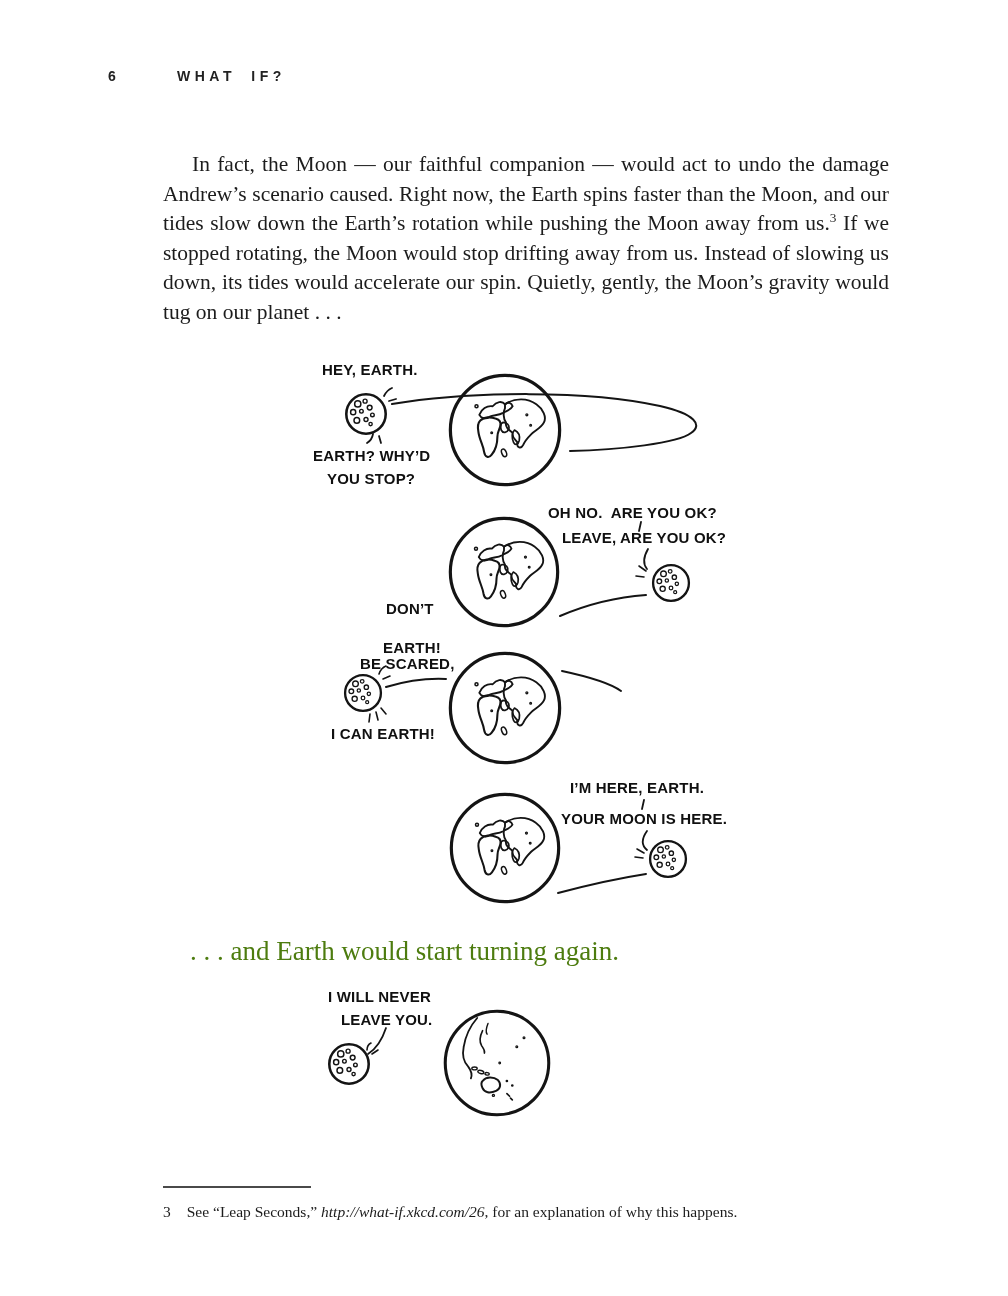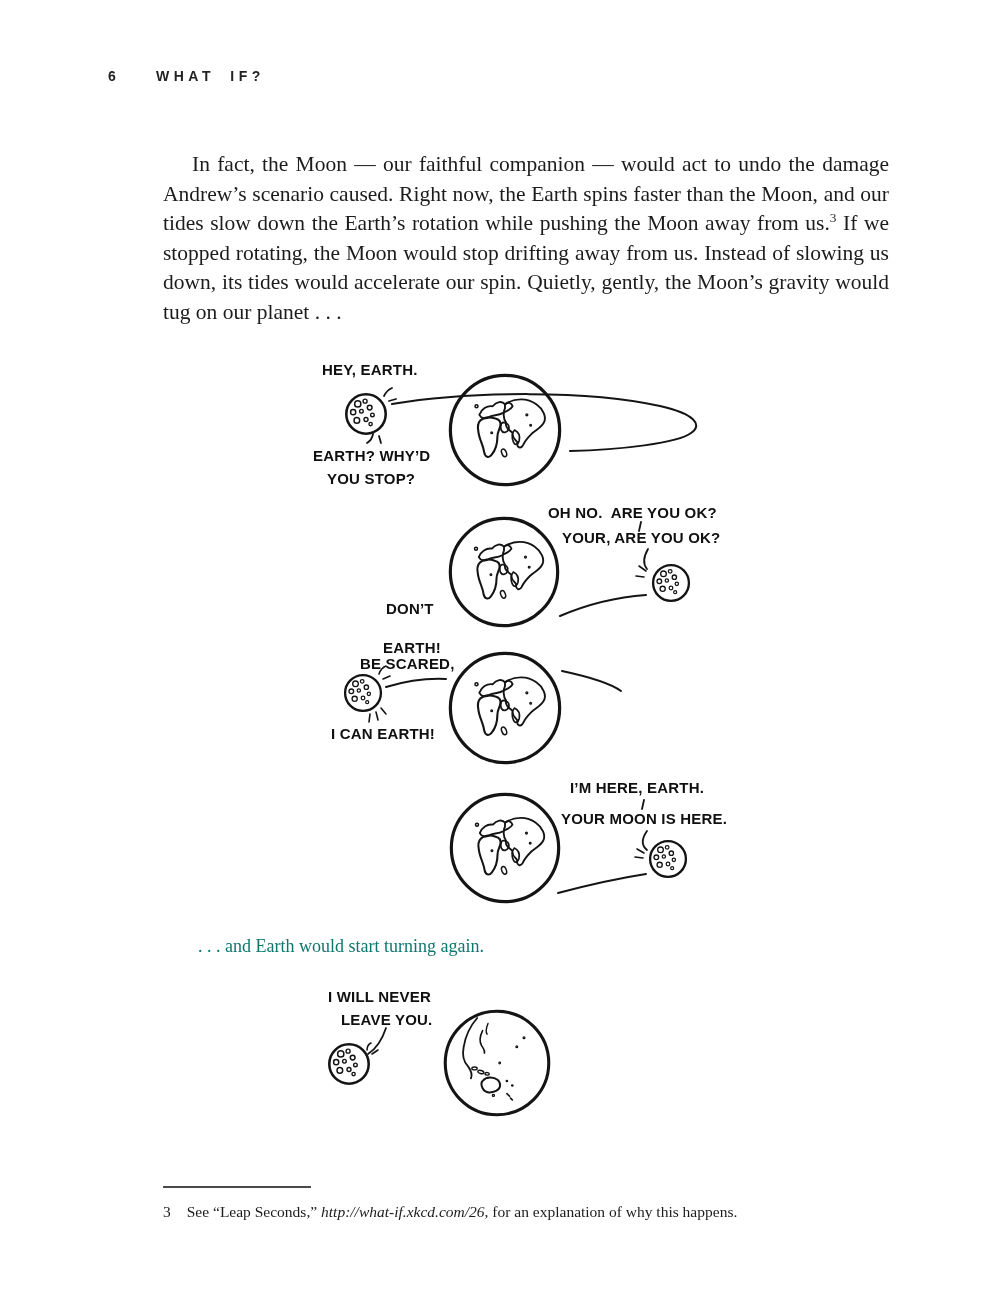--- a/index.html
+++ b/index.html
@@ -1,26 +1,26 @@
 <!DOCTYPE html>
 <html><head>
 <meta charset="utf-8">
 <style>
   html,body{margin:0;padding:0;background:#e9e9e9;}
   .page{position:relative;width:1008px;height:1296px;background:#ffffff;margin:0 auto;
         font-family:"Liberation Serif", serif;color:#1b1b1b;overflow:hidden;}
   .runhead{position:absolute;top:68px;font-family:"Liberation Sans",sans-serif;
            font-size:14px;font-weight:600;letter-spacing:4.5px;word-spacing:7px;color:#222;}
   .pagenum{left:108px;}
-  .runtitle{left:156px;}
+  .runtitle{left:177px;}
   .bodycopy{position:absolute;left:163px;top:150px;width:726px;
             font-size:21.5px;line-height:29.6px;text-align:justify;color:#1c1c1c;font-family:Liberation Serif, serif;}
   .bodycopy .indent{display:inline-block;width:29px;}
   sup.fnref{font-size:62%;vertical-align:super;line-height:0;}
-  .transition{position:absolute;left:198px;top:936px;font-size:18px;color:#0f766e;}
+  .transition{position:absolute;left:190px;top:936px;font-size:27px;color:#4d7c0f;}
   .comic-text{position:absolute;font-family:Liberation Sans, sans-serif;font-weight:600;
               font-size:15px;letter-spacing:0.2px;color:#101010;white-space:pre;}
   .panel-svg{position:absolute;}
   .fnrule{position:absolute;left:163px;top:1186px;width:148px;height:2px;background:#4a4a4a;}
   .footnote{position:absolute;left:163px;top:1203px;width:740px;font-size:15.5px;color:#1c1c1c;}
   .footnote .fnmark{margin-right:16px;}
   .footnote i{font-style:italic;}
   svg .ink{stroke:#141414;fill:none;stroke-linecap:round;stroke-linejoin:round;}
 </style>
 </head>
@@ -97,21 +97,21 @@
   <div class="comic-text" style="left:313px;top:447px">EARTH? WHY’D</div>
   <div class="comic-text" style="left:327px;top:470px">YOU STOP?</div>
   <svg class="panel-svg" style="left:300px;top:355px" width="420" height="150" viewBox="300 355 420 150">
     <path class="ink" stroke-width="2" d="M392,404 C470,391 590,390 660,406 C695,414 703,425 691,433 C678,443 620,450 570,451"></path>
     <use href="#earth-ae" x="448" y="373" width="114" height="114"></use>
     <use href="#moon-sym" x="344" y="392" width="44" height="44"></use>
     <path class="ink" stroke-width="1.8" d="M384,396 q3,-6 8,-8 M389,401 l7,-2 M373,434 q-1,6 -6,9 M379,436 l2,7"></path>
   </svg>
 
   <div class="comic-text" style="left:548px;top:504px">OH NO.  ARE YOU OK?</div>
-  <div class="comic-text" style="left:562px;top:529px">YOUR, ARE YOU OK?</div>
+  <div class="comic-text" style="left:562px;top:529px">LEAVE, ARE YOU OK?</div>
   <svg class="panel-svg" style="left:430px;top:495px" width="330" height="145" viewBox="430 495 330 145">
     <path class="ink" stroke-width="2" d="M560,616 C588,604 618,597 646,595"></path>
     <use href="#earth-ae" x="448" y="516" width="112" height="112"></use>
     <use href="#moon-sym" x="651" y="563" width="40" height="40"></use>
     <path class="ink" stroke-width="1.8" d="M641,522 l-2,9 M648,549 c-4,7 -6,14 -1,20"></path>
     <path class="ink" stroke-width="1.6" d="M646,571 l-7,-5 M644,577 l-8,-1"></path>
   </svg>
 
   <div class="comic-text" style="left:386px;top:600px">DON’T</div>
   <div class="comic-text" style="left:360px;top:655px">BE SCARED,</div>

